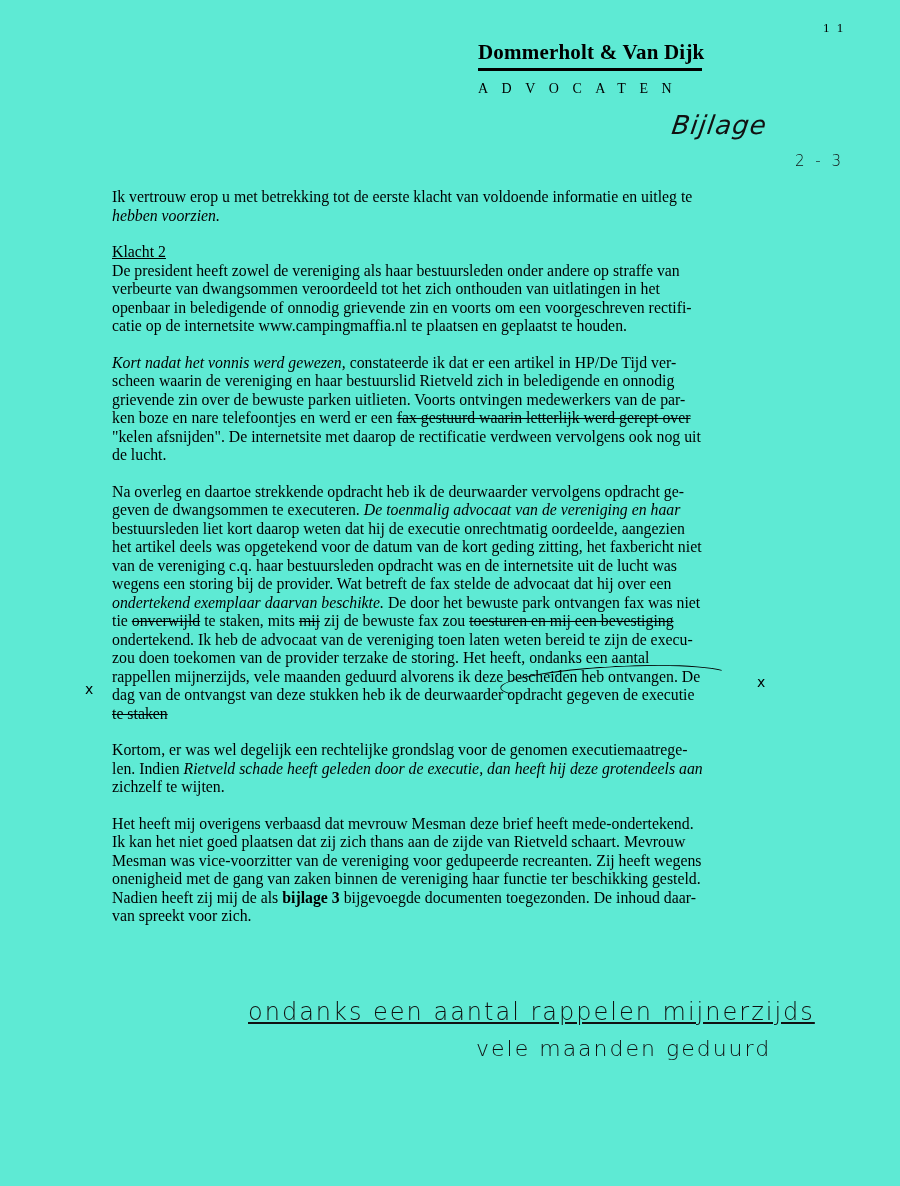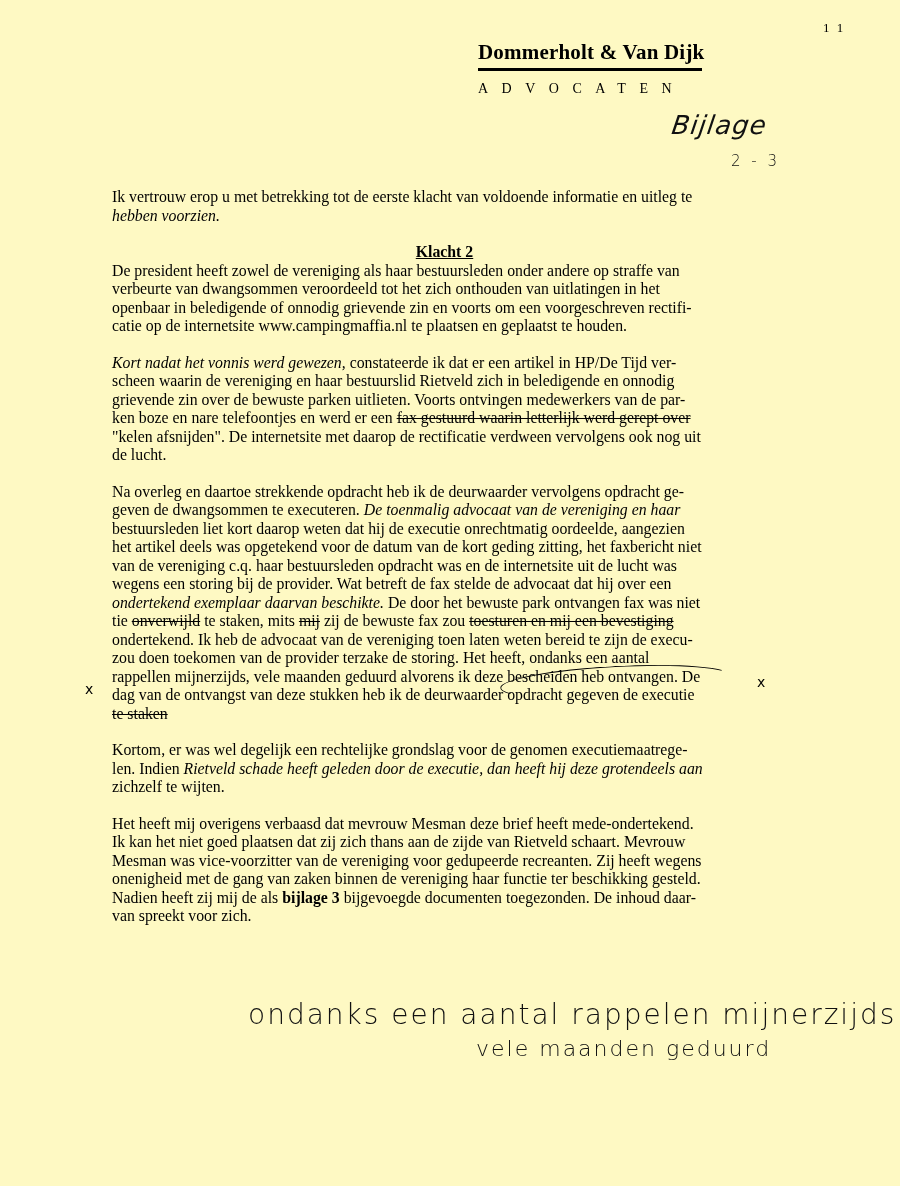--- a/index.html
+++ b/index.html
@@ -1,44 +1,44 @@
 <!DOCTYPE html>
 <html><head>
 <meta charset="utf-8">
 <style>
   html, body { margin: 0; padding: 0; background: #ffffff; }
   body { width: 900px; height: 1186px; position: relative; overflow: hidden;
          font-family: "DejaVu Serif", "Liberation Serif", serif; color: #000; }
-  .page { position: absolute; left: 0; top: 0; width: 900px; height: 1186px; background: #fef9c3; }
+  .page { position: absolute; left: 0; top: 0; width: 900px; height: 1186px; background: #5eead4; }
 
   .page-num { position: absolute; left: 823px; top: 20px; font-size: 13px;
               font-family: "Liberation Serif", serif; letter-spacing: 2px; }
 
   .letterhead { position: absolute; left: 478px; top: 40px; width: 232px; }
   .firm-name { font-family: Liberation Serif, serif; font-weight: bold; font-size: 21px;
                letter-spacing: 0.2px; white-space: nowrap; line-height: 24px; }
   .firm-rule { height: 3px; background: #000; margin-top: 4px; width: 224px; }
   .firm-sub { font-family: "Liberation Serif", serif; font-size: 14px; letter-spacing: 13.5px;
               margin-top: 10px; white-space: nowrap; }
 
   .hand { position: absolute; font-family: "DejaVu Sans", sans-serif; font-weight: 300;
           color: #111; white-space: nowrap; }
   .hand-bijlage { left: 672px; top: 110px; font-size: 26px; font-style: italic;
                   transform: skewX(-8deg); letter-spacing: 1px; }
-  .hand-bijlage-num { left: 731px; top: 152px; font-size: 15px; letter-spacing: 3px; }
-  .hand-note-1 { left: 248px; top: 998px; font-size: 28px; letter-spacing: 2px; }
+  .hand-bijlage-num { left: 795px; top: 152px; font-size: 15px; letter-spacing: 3px; }
+  .hand-note-1 { left: 248px; top: 998px; font-size: 24px; letter-spacing: 2px; text-decoration: underline; }
   .hand-note-2 { left: 476px; top: 1036px; font-size: 22px; letter-spacing: 2px;
                  text-decoration-thickness: 1px;
                  text-underline-offset: 6px; }
 
   .body { position: absolute; left: 112px; top: 188px; width: 665px;
           font-family: "Liberation Serif", serif; font-size: 15.8px; line-height: 18.5px; }
   .line { white-space: nowrap; height: 18.5px; }
   .para { margin: 0 0 18px 0; }
-  .heading { font-weight: bold; text-decoration: underline; text-align: center; }
+  .heading { font-weight: normal; text-decoration: underline; }
   .it { font-style: italic; }
   .u { }
   .s { text-decoration: line-through; }
 
   .margin-mark { position: absolute; font-family: "DejaVu Sans", sans-serif; font-size: 14px; }
   .mm-left { left: 85px; top: 681px; }
   .mm-right { left: 757px; top: 674px; }
 
   .circle-annot { position: absolute; left: 500px; top: 666px; width: 230px; height: 30px;
                   border: 1.5px solid #000; border-radius: 50%; border-right-color: transparent;

